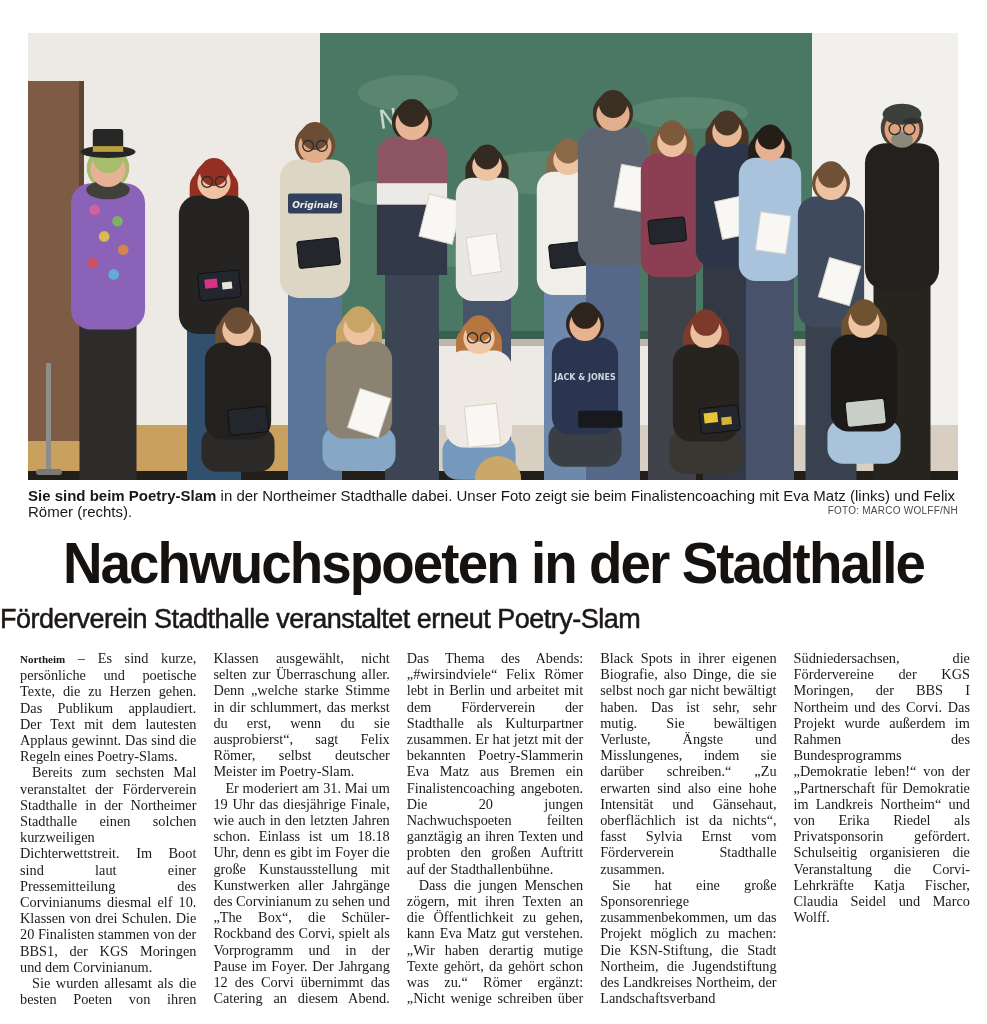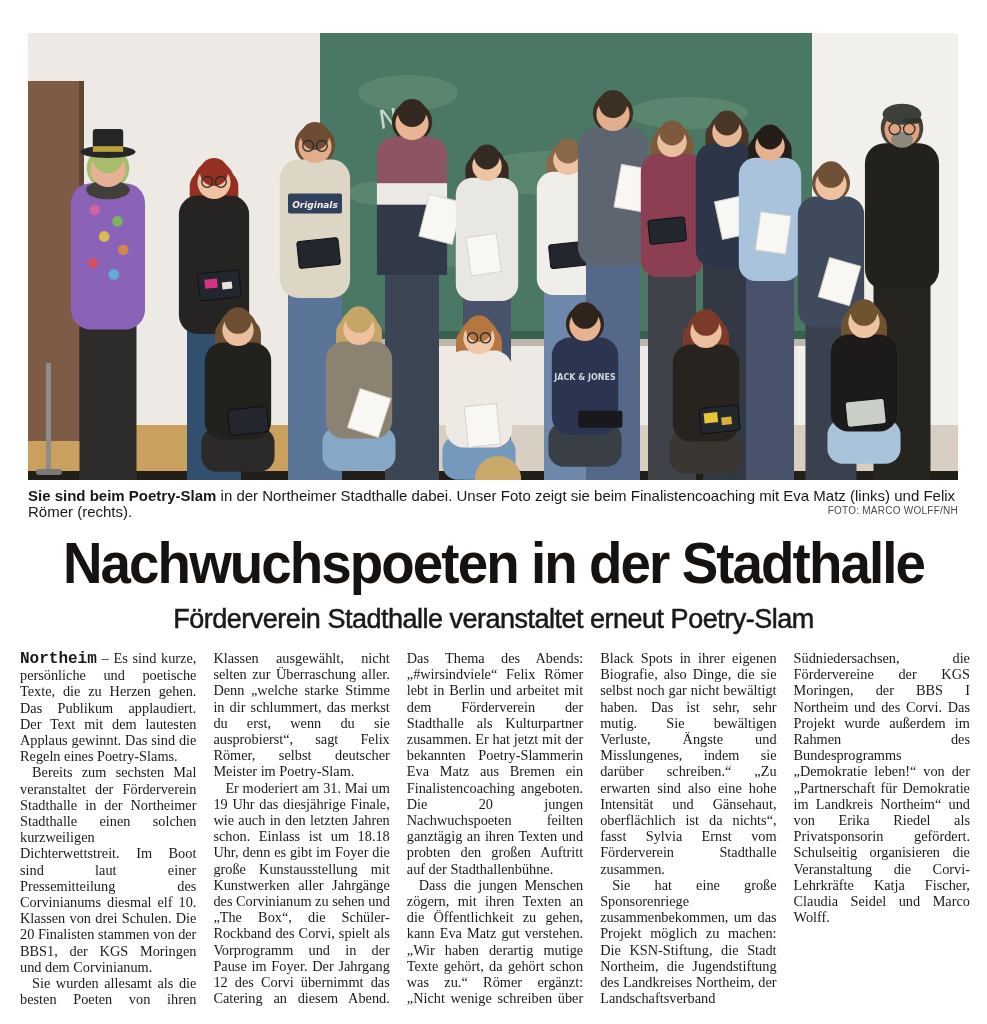--- a/index.html
+++ b/index.html
@@ -3,25 +3,25 @@
 <meta charset="utf-8">
 <style>
   html,body{margin:0;padding:0;background:#ffffff;}
   body{width:987px;height:1024px;position:relative;font-family:"Liberation Serif",serif;color:#1d1917;overflow:hidden;}
   .photo{position:absolute;left:28px;top:33px;width:930px;height:447px;overflow:hidden;background:#edeae5;}
   .photo svg{display:block;width:100%;height:100%;}
   .caption{position:absolute;left:28px;top:488px;width:930px;font-family:"Liberation Sans",sans-serif;font-size:15px;line-height:16px;color:#181818;}
   .caption b{font-weight:700;}
   .credit{position:absolute;right:0;bottom:1px;font-size:10px;letter-spacing:.25px;color:#4a4a4a;font-weight:400;}
   .headline{position:absolute;left:0;top:533px;width:987px;text-align:center;font-family:"Liberation Sans",sans-serif;font-weight:700;font-size:57px;line-height:60px;letter-spacing:-2px;color:#16120f;transform:scaleX(.96);transform-origin:center;white-space:nowrap;}
-  .subheadline{position:absolute;left:0;top:604px;width:987px;text-align:center;font-family:"Liberation Sans",sans-serif;font-weight:400;font-size:27px;color:#1c1816;-webkit-text-stroke:.5px #1c1816;letter-spacing:-.5px;}
+  .subheadline{position:absolute;left:0;top:604px;width:987px;text-align:left;font-family:"Liberation Sans",sans-serif;font-weight:400;font-size:27px;color:#1c1816;-webkit-text-stroke:.5px #1c1816;letter-spacing:-.5px;}
   .columns{position:absolute;left:20px;top:650px;width:950px;height:372px;column-count:5;column-gap:17px;column-fill:auto;overflow:hidden;font-size:14.3px;line-height:16.2px;text-align:justify;hyphens:auto;-webkit-hyphens:auto;}
   .columns p{margin:0;}
   .columns p + p{text-indent:12px;}
-  .loc{font-family:Liberation Mono, monospace;font-weight:700;font-size:16px;}
+  .loc{font-family:Liberation Serif, serif;font-weight:700;font-size:11px;}
 </style>
 </head>
 <body>
 
 <div class="photo">
     <svg viewBox="0 0 930 447" preserveAspectRatio="none">
       <rect x="0" y="0" width="930" height="447" fill="#edeae5"></rect>
       <rect x="770" y="0" width="160" height="447" fill="#f2f0ec"></rect>
       <rect x="0" y="392" width="930" height="55" fill="#d8cfc2"></rect>
       <rect x="0" y="392" width="330" height="55" fill="#c9a05e"></rect>

